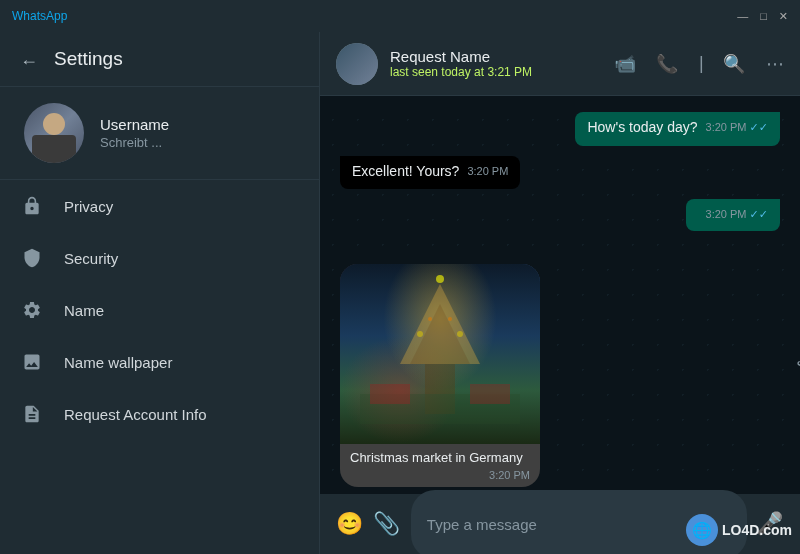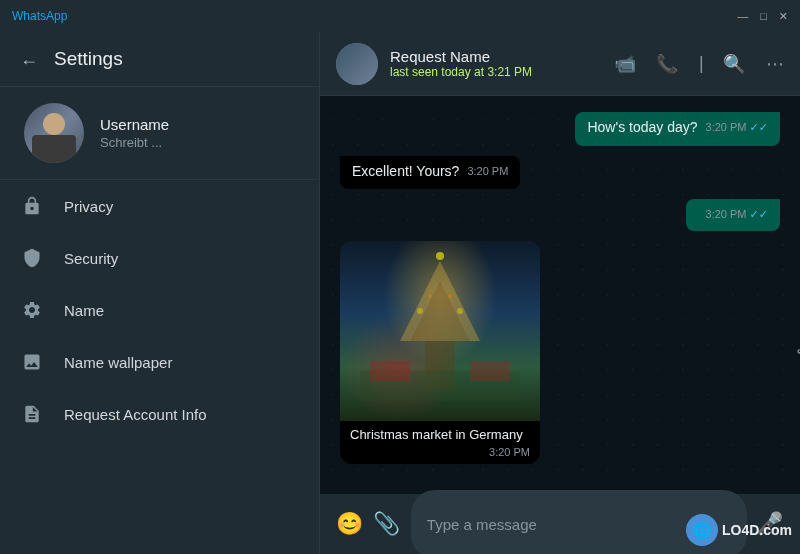--- a/index.html
+++ b/index.html
@@ -120,22 +120,22 @@
       font-size: 14px; line-height: 1.4; position: relative;
     }
     .bubble.sent { background: #005c4b; color: #e9edef; border-radius: 8px 0 8px 8px; }
     .bubble.received { background: #000000; color: #e9edef; border-radius: 0 8px 8px 8px; }
 
     .msg-time { font-size: 11px; color: #8696a0; margin-left: 8px; float: right; margin-top: 2px; }
     .msg-ticks { color: #53bdeb; font-size: 11px; }
 
     
     .img-bubble {
-      background: #000000; border-radius: 12px; overflow: hidden;
-      max-width: 220px; position: relative;
+      background: #404040; border-radius: 18px; overflow: hidden;
+      max-width: 220px; position: relative; margin-top: 23px;
     }
     .img-thumb {
       width: 200px; height: 180px;
       background: linear-gradient(135deg, #1a1a2e 0%, #16213e 30%, #0f3460 60%, #533483 80%, #e94560 100%);
       position: relative; display: flex; align-items: flex-end; justify-content: center;
     }
     
     .img-overlay {
       position: absolute; inset: 0;
       background:

